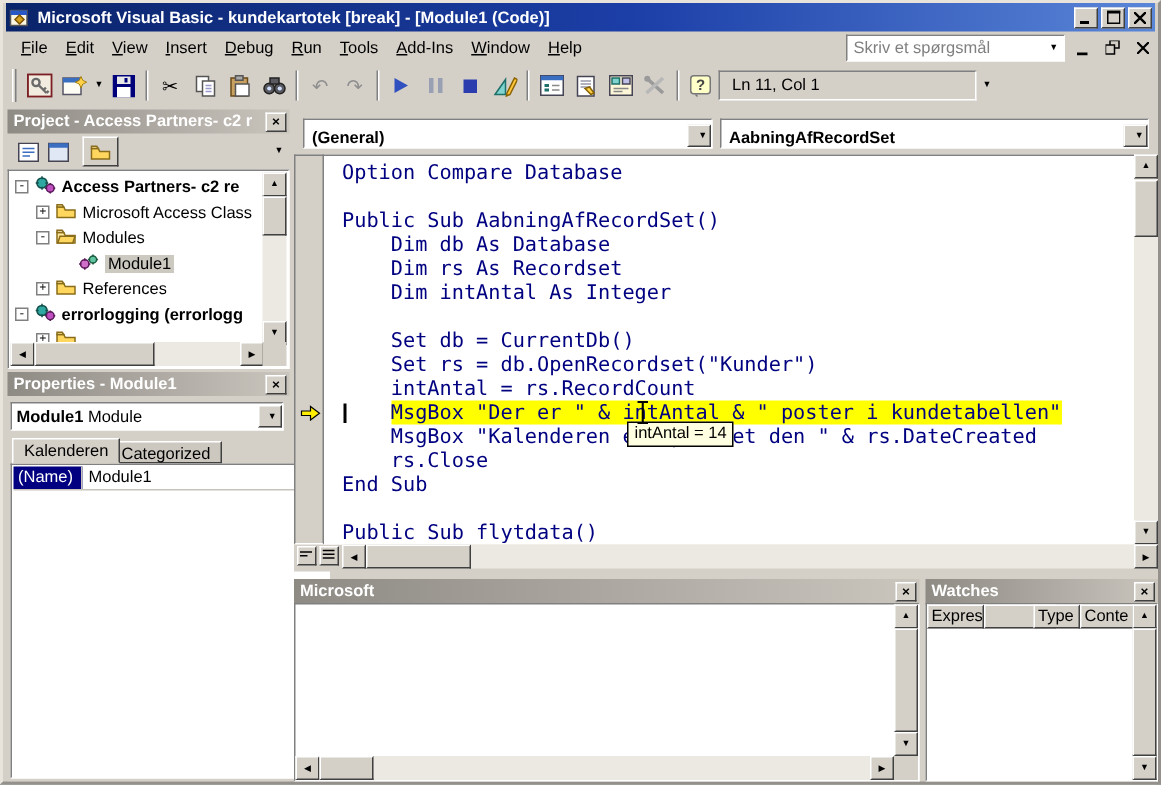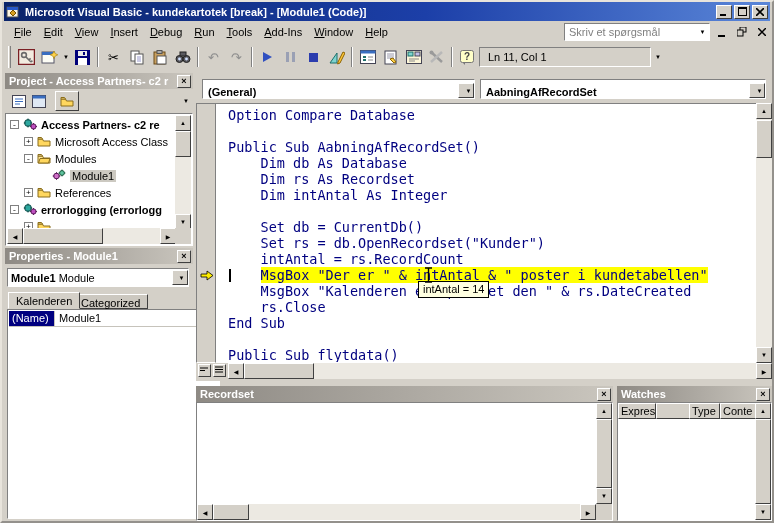--- a/index.html
+++ b/index.html
@@ -497,21 +497,21 @@
         </span>
       <div class="sbtrack" style="left:32px; top:0; width:544px; height:16px;"></div>
       <span class="sbbtn" style="left:32px; top:0;">◀</span>
       <div class="sbthumb" style="left:48px; top:0; width:70px; height:16px;"></div>
       <span class="sbbtn" style="left:560px; top:0;">▶</span>
     </div>
   </div>
 
   <div class="panel" style="left:194px; top:384px; width:417px; height:135px;">
     <div class="panel-header">
-      <span>Recordset</span>
+      <span>Microsoft</span>
       <span class="xbtn">×</span>
     </div>
     <div class="white" style="position:absolute; left:0; top:16px; width:417px; height:119px;"></div>
     <div class="sbtrack" style="right:1px; top:17px; width:16px; height:101px;"></div>
     <span class="sbbtn" style="right:1px; top:17px;">▲</span>
     <div class="sbthumb" style="right:1px; top:33px; width:16px; height:69px;"></div>
     <span class="sbbtn" style="right:1px; top:102px;">▼</span>
     <div class="sbtrack" style="left:1px; bottom:1px; width:399px; height:16px;"></div>
     <span class="sbbtn" style="left:1px; bottom:1px;">◀</span>
     <div class="sbthumb" style="left:17px; bottom:1px; width:36px; height:16px;"></div>

